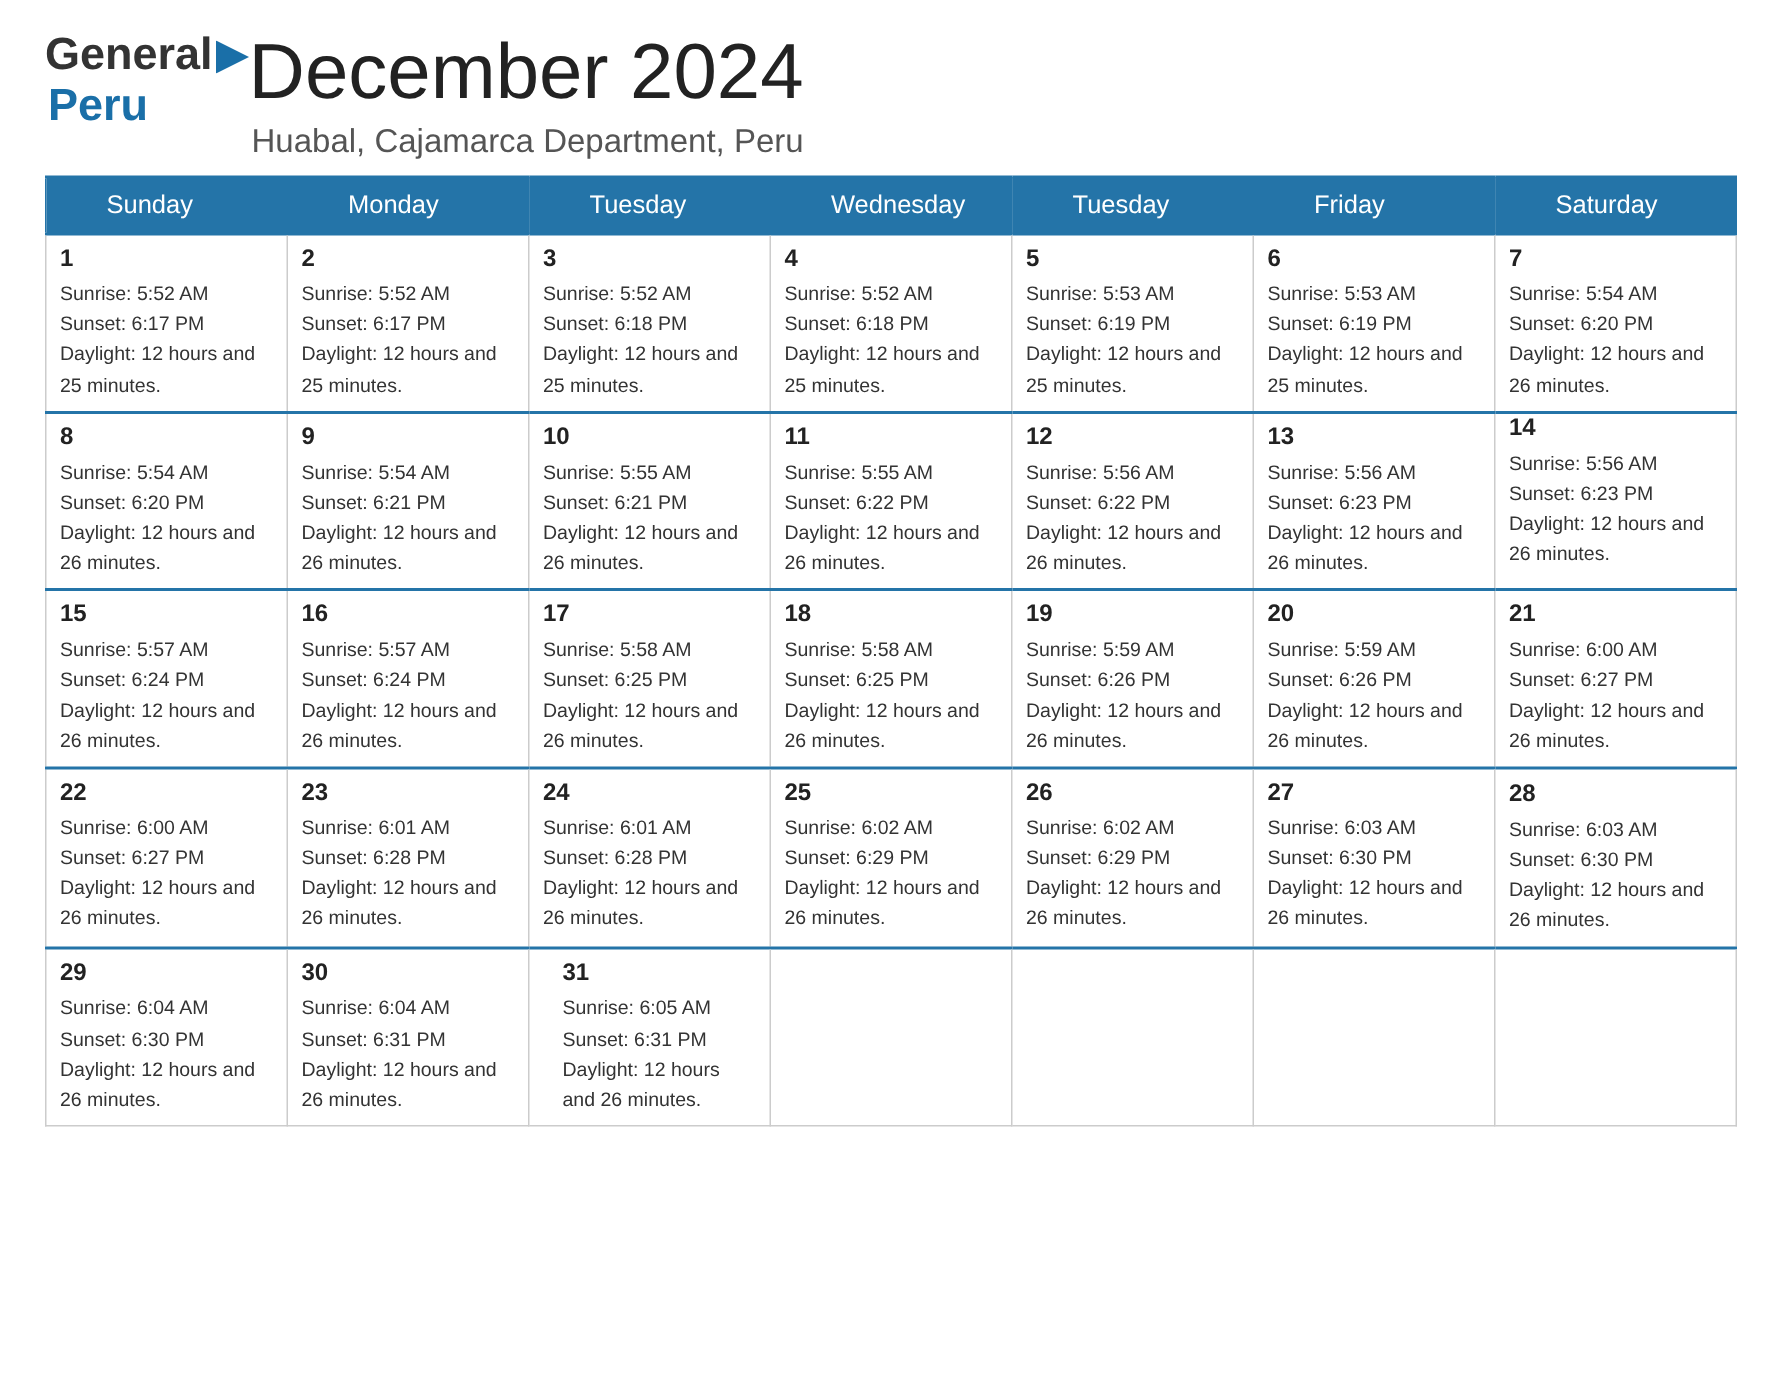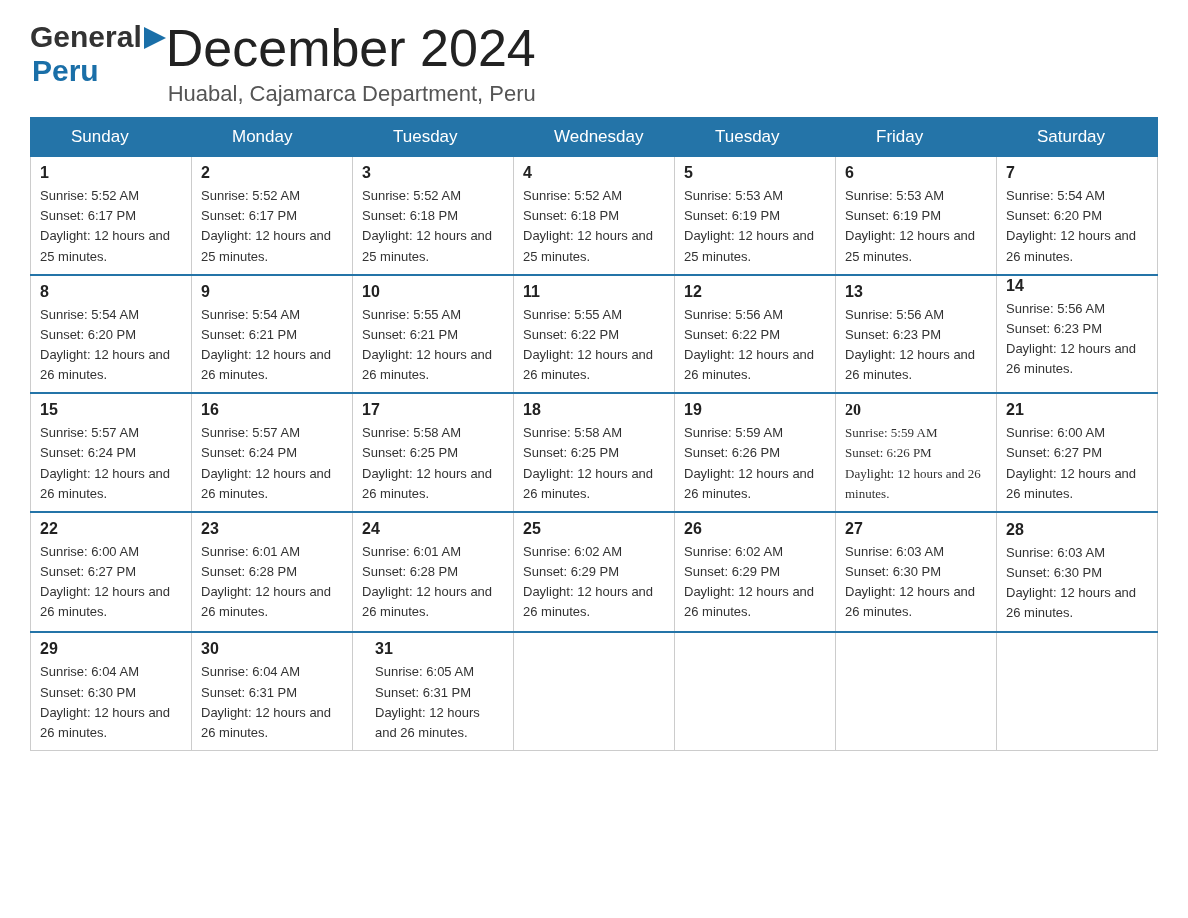--- a/index.html
+++ b/index.html
@@ -202,21 +202,21 @@
           <div class="day-info">Sunrise: 5:58 AM<br>Sunset: 6:25 PM<br>Daylight: 12 hours and 26 minutes.</div>
         </td>
         <td style="vertical-align: top; padding: 7px 9px; border-width: 2px 1px 1px; border-style: solid; border-color: rgb(36, 116, 168) rgb(204, 204, 204) rgb(204, 204, 204); border-image: initial;">
           <div class="day-number">18</div>
           <div class="day-info">Sunrise: 5:58 AM<br>Sunset: 6:25 PM<br>Daylight: 12 hours and 26 minutes.</div>
         </td>
         <td style="vertical-align: top; padding: 7px 9px; border-width: 2px 1px 1px; border-style: solid; border-color: rgb(36, 116, 168) rgb(204, 204, 204) rgb(204, 204, 204); border-image: initial;">
           <div class="day-number">19</div>
           <div class="day-info">Sunrise: 5:59 AM<br>Sunset: 6:26 PM<br>Daylight: 12 hours and 26 minutes.</div>
         </td>
-        <td style="vertical-align: top; padding: 7px 9px; border-width: 2px 1px 1px; border-style: solid; border-color: rgb(36, 116, 168) rgb(204, 204, 204) rgb(204, 204, 204); border-image: initial; font-family: Liberation Serif, serif;">
+        <td style="vertical-align: top; padding: 7px 9px; border-width: 2px 1px 1px; border-style: solid; border-color: rgb(36, 116, 168) rgb(204, 204, 204) rgb(204, 204, 204); border-image: initial;">
           <div class="day-number">20</div>
           <div class="day-info">Sunrise: 5:59 AM<br>Sunset: 6:26 PM<br>Daylight: 12 hours and 26 minutes.</div>
         </td>
         <td style="vertical-align: top; padding: 7px 9px; border-width: 2px 1px 1px; border-style: solid; border-color: rgb(36, 116, 168) rgb(204, 204, 204) rgb(204, 204, 204); border-image: initial;">
           <div class="day-number">21</div>
           <div class="day-info">Sunrise: 6:00 AM<br>Sunset: 6:27 PM<br>Daylight: 12 hours and 26 minutes.</div>
         </td>
       </tr>
       <tr style="border-top: 2px solid rgb(36, 116, 168);">
         <td style="vertical-align: top; padding: 7px 9px; border-width: 2px 1px 1px; border-style: solid; border-color: rgb(36, 116, 168) rgb(204, 204, 204) rgb(204, 204, 204); border-image: initial;">

